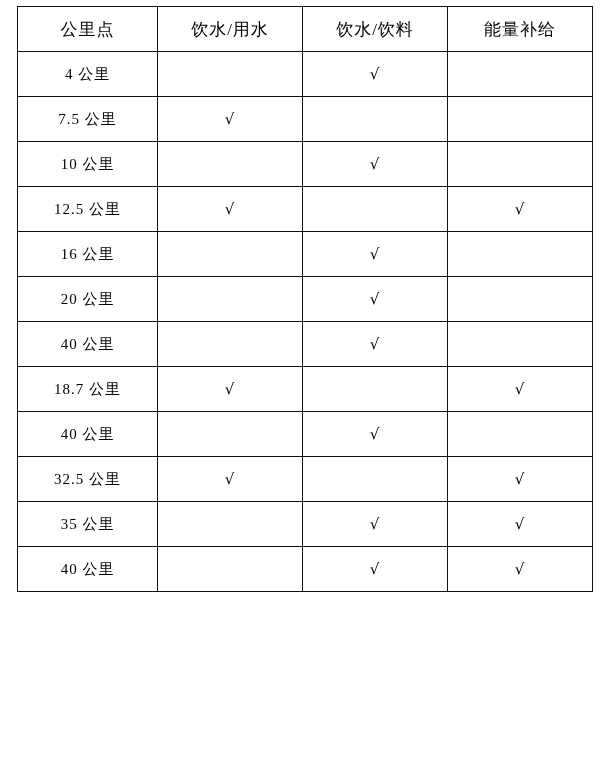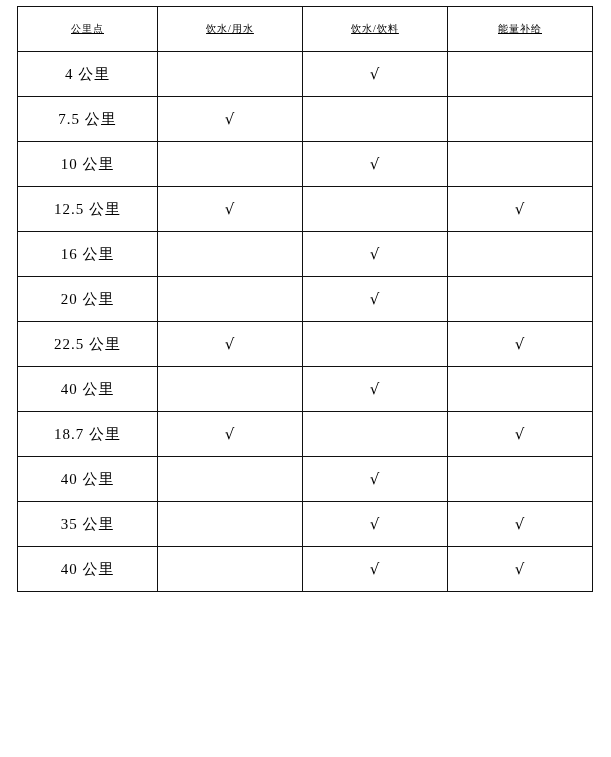--- a/index.html
+++ b/index.html
@@ -35,22 +35,21 @@
     border: 1px solid #111111;
     height: 44px;
     text-align: center;
     vertical-align: middle;
     font-weight: normal;
     font-size: 15px;
     letter-spacing: 1px;
     padding: 0;
   }
   table.supply-table th {
-    font-size: 10px;
-    text-decoration: underline;
+    font-size: 17px;
   }
   .mark {
     font-family: "DejaVu Sans", sans-serif;
     font-size: 15px;
     line-height: 1;
     display: inline-block;
   }
 </style>
 </head>
 <body>
@@ -102,44 +101,44 @@
         <td><span class="mark">√</span></td>
         <td><span class="mark"></span></td>
       </tr>
       <tr>
         <td>20 公里</td>
         <td><span class="mark"></span></td>
         <td><span class="mark">√</span></td>
         <td><span class="mark"></span></td>
       </tr>
       <tr>
-        <td>22.5 公里</td>
-        <td><span class="mark">√</span></td>
-        <td><span class="mark"></span></td>
-        <td><span class="mark">√</span></td>
-      </tr>
-      <tr>
         <td>40 公里</td>
         <td><span class="mark"></span></td>
         <td><span class="mark">√</span></td>
         <td><span class="mark"></span></td>
       </tr>
       <tr>
         <td>18.7 公里</td>
         <td><span class="mark">√</span></td>
         <td><span class="mark"></span></td>
         <td><span class="mark">√</span></td>
       </tr>
       <tr>
         <td>40 公里</td>
         <td><span class="mark"></span></td>
         <td><span class="mark">√</span></td>
         <td><span class="mark"></span></td>
       </tr>
       <tr>
+        <td>32.5 公里</td>
+        <td><span class="mark">√</span></td>
+        <td><span class="mark"></span></td>
+        <td><span class="mark">√</span></td>
+      </tr>
+      <tr>
         <td>35 公里</td>
         <td><span class="mark"></span></td>
         <td><span class="mark">√</span></td>
         <td><span class="mark">√</span></td>
       </tr>
       <tr>
         <td>40 公里</td>
         <td><span class="mark"></span></td>
         <td><span class="mark">√</span></td>
         <td><span class="mark">√</span></td>

